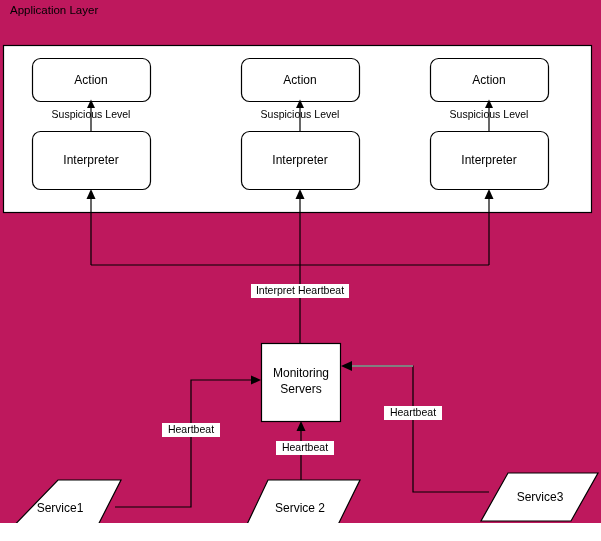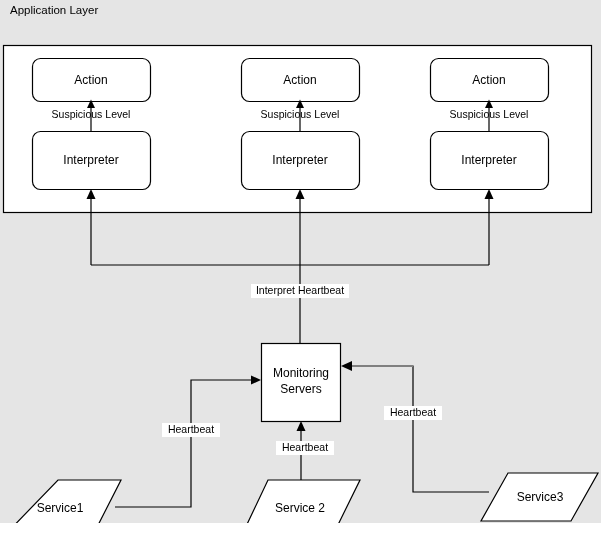--- a/index.html
+++ b/index.html
@@ -7,21 +7,21 @@
     padding: 0;
     background: #ffffff;
   }
   body {
     font-family: "Liberation Sans", sans-serif;
   }
   #canvas {
     position: relative;
     width: 601px;
     height: 523px;
-    background: #e5e5e5;
+    background: #be185d;
     overflow: hidden;
   }
   #diagram-svg {
     position: absolute;
     left: 0;
     top: 0;
     width: 601px;
     height: 541px;
   }
   .node-label {

